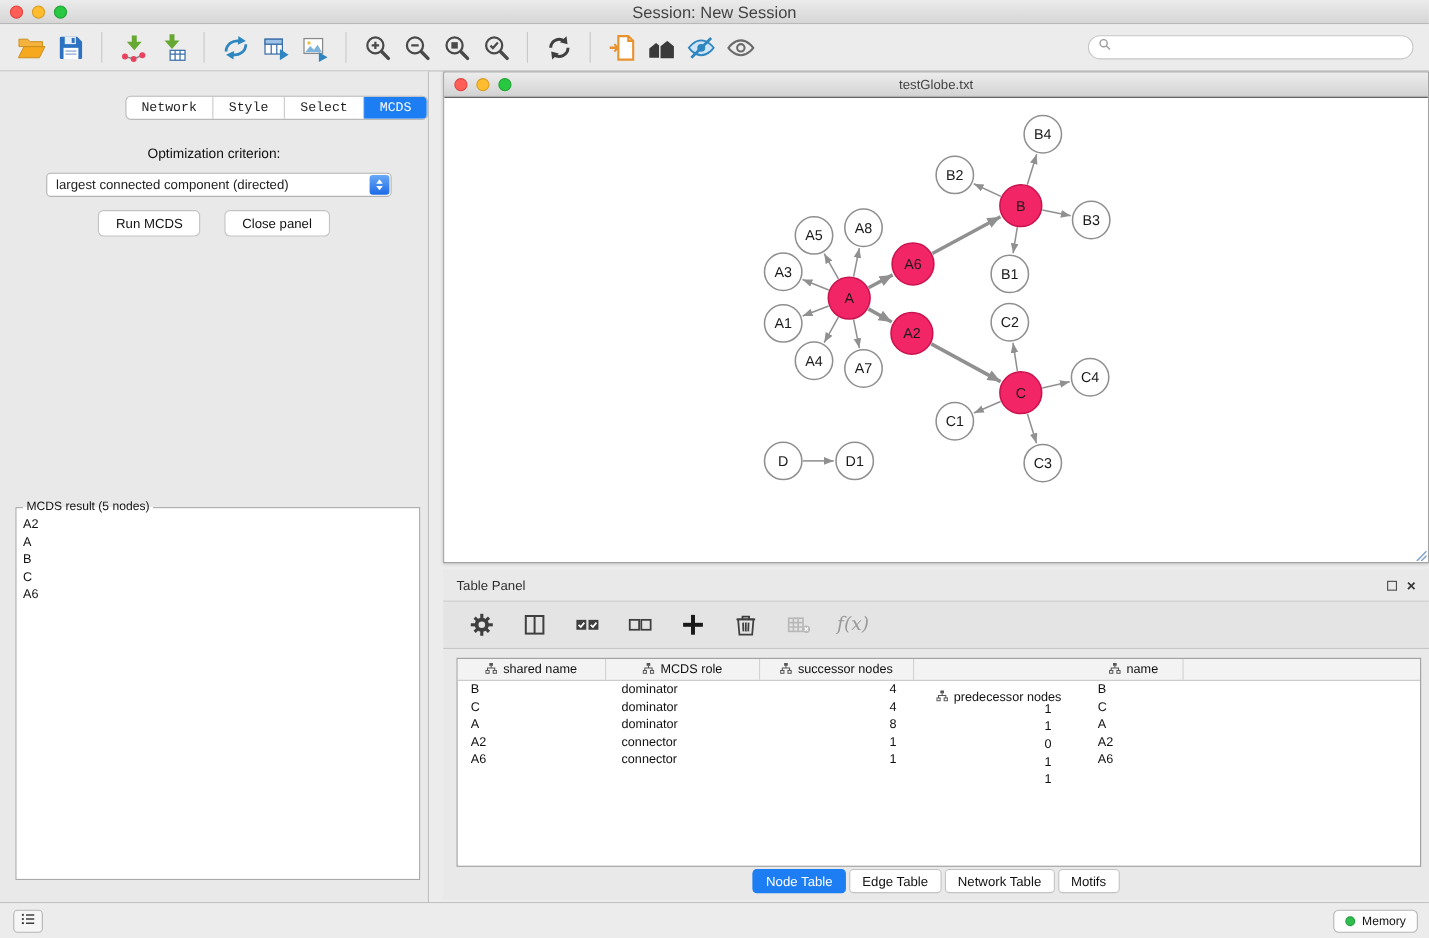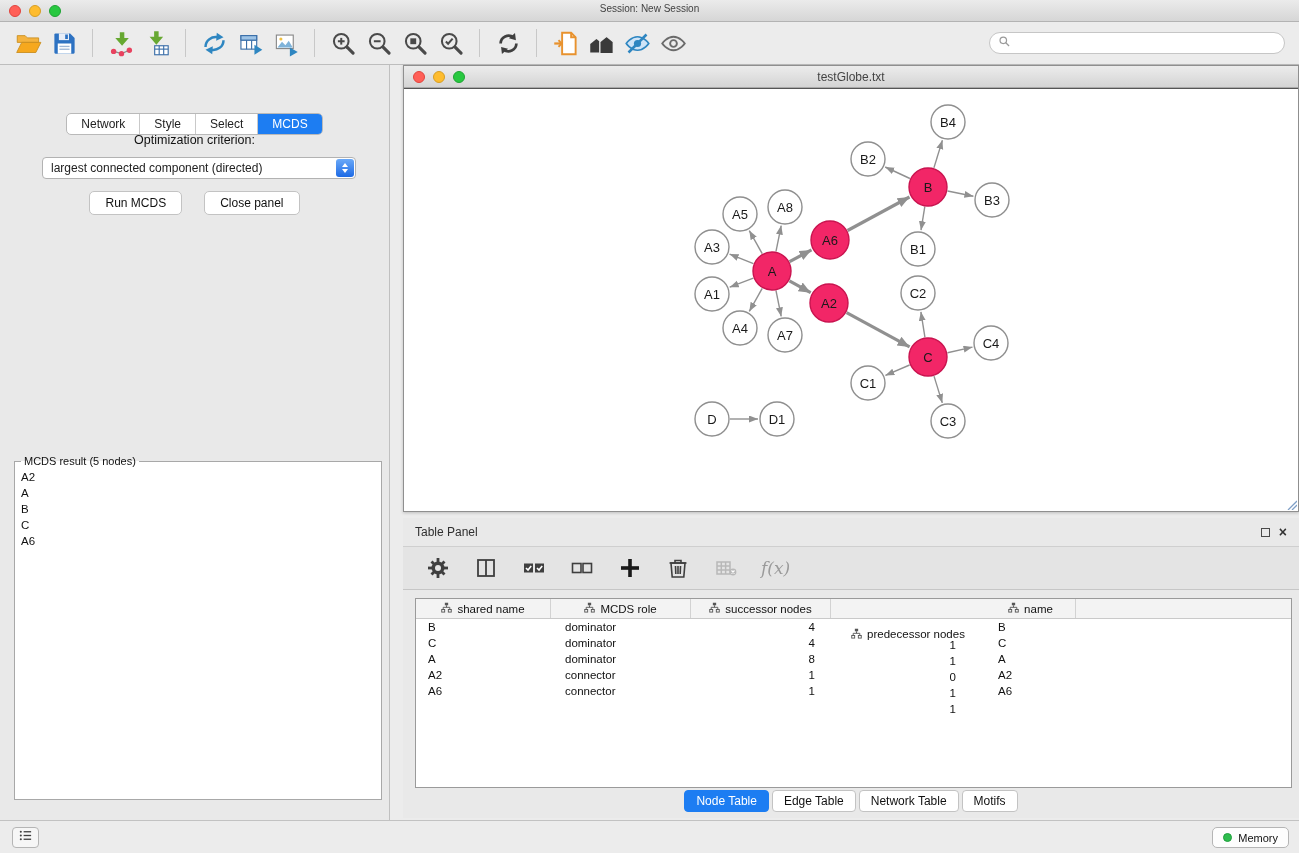--- a/index.html
+++ b/index.html
@@ -7,21 +7,21 @@
   body{font-family:"Liberation Sans",sans-serif;background:#ececec;position:relative;overflow:hidden;color:#222;}
 
   
   .titlebar{position:absolute;left:0;top:0;width:1299px;height:22px;
     background:linear-gradient(#ebebeb,#d6d6d6);border-bottom:1px solid #b3b3b3;}
   .traffic{position:absolute;left:9px;top:5px;display:flex;gap:8px;}
   .tl{width:12px;height:12px;border-radius:50%;display:inline-block;}
   .tl.red{background:#ff5f57;border:1px solid #e0443e;}
   .tl.yellow{background:#febc2e;border:1px solid #d79e23;}
   .tl.green{background:#28c840;border:1px solid #1ea433;}
-  .wtitle{position:absolute;left:0;right:0;top:3px;text-align:center;font-size:10px;color:#434343;}
+  .wtitle{position:absolute;left:0;right:0;top:3px;text-align:center;font-size:15px;color:#434343;}
 
   
   .toolbar{position:absolute;left:0;top:22px;width:1299px;height:43px;background:#ececec;
     border-bottom:1px solid #bdbdbd;display:flex;align-items:center;padding:0 10px;}
   .tb-btn{width:36px;height:34px;display:flex;align-items:center;justify-content:center;cursor:default;}
   .tb-btn svg{width:27px;height:27px;display:block;}
   .tb-sep{width:1px;height:28px;background:#c8c8c8;margin:0 10px;}
   .searchbox{margin-left:auto;margin-right:4px;width:296px;height:22px;background:#fff;border:1px solid #c6c6c6;
     border-radius:12px;display:flex;align-items:center;padding:0 8px;gap:4px;}
   .searchbox input{border:none;outline:none;flex:1;font-size:12px;font-family:"Liberation Sans",sans-serif;background:transparent;}
@@ -30,21 +30,21 @@
   
   .panel-header{height:28px;display:flex;align-items:center;padding:0 12px;font-size:12px;color:#2f2f2f;}
   .panel-hbtns{margin-left:auto;display:flex;align-items:center;gap:9px;}
   .float-glyph{width:9px;height:9px;border:1.5px solid #4a4a4a;display:inline-block;}
   .close-glyph{font-size:14px;font-weight:bold;color:#333;line-height:9px;}
   .close-glyph::before{content:"\00D7";}
 
   
   .control-panel{position:absolute;left:0;top:65px;width:390px;height:755px;background:#e9e9e9;
     border-right:1px solid #c0c0c0;}
-  .seg{position:absolute;top:48px;left:0;right:0;display:flex;justify-content:center;}
+  .seg{position:absolute;top:22px;left:0;right:0;display:flex;justify-content:flex-end;font-family:Liberation Mono, monospace;}
   .seg-inner{display:flex;border:1px solid #b9b9b9;border-radius:5px;overflow:hidden;background:#fff;}
   .seg-item{padding:3px 14px;font-size:12px;border-right:1px solid #c9c9c9;color:#222;cursor:default;}
   .seg-item:last-child{border-right:none;}
   .seg-item.active{background:#1d7df2;color:#fff;}
   .opt-label{position:absolute;top:68px;left:0;right:0;text-align:center;font-size:12.5px;color:#111;}
   .dropdown{position:absolute;top:92px;left:42px;width:314px;height:22px;background:#fff;border:1px solid #b2b2b2;
     border-radius:4px;font-size:12px;display:flex;align-items:center;padding-left:8px;}
   .dd-btn{position:absolute;right:1px;top:1px;width:18px;height:18px;border-radius:3px;
     background:linear-gradient(#6aa9f8,#1d6ae5);display:flex;flex-direction:column;align-items:center;justify-content:center;}
   .dd-btn::before{content:"";width:0;height:0;border-left:3.5px solid transparent;border-right:3.5px solid transparent;

